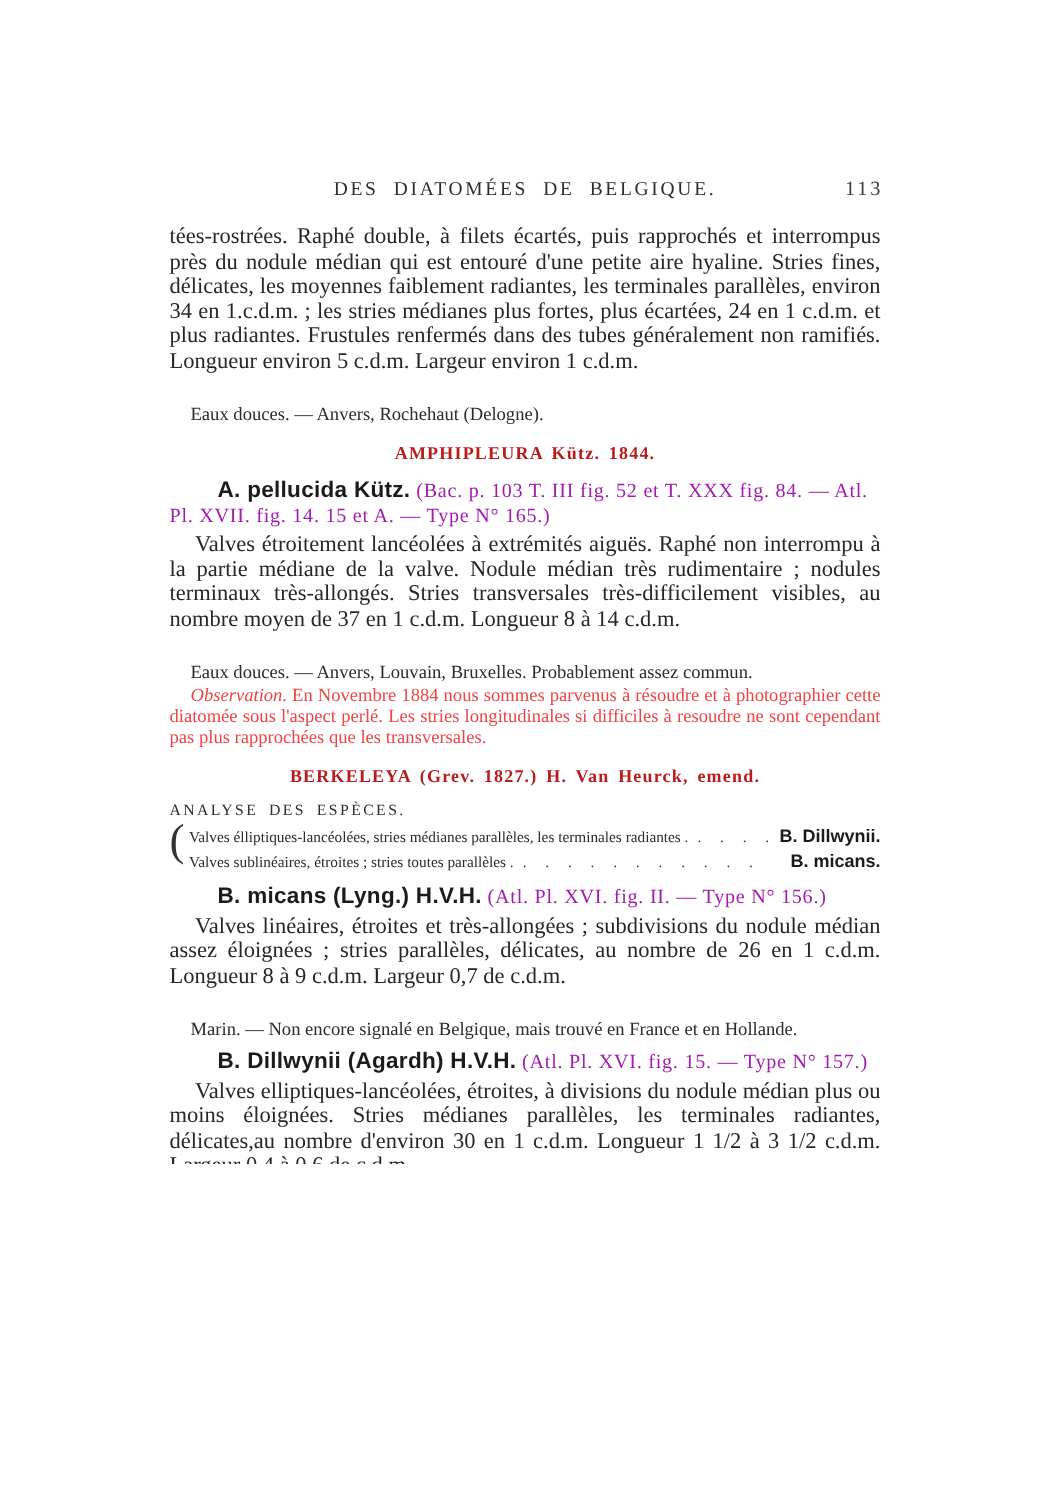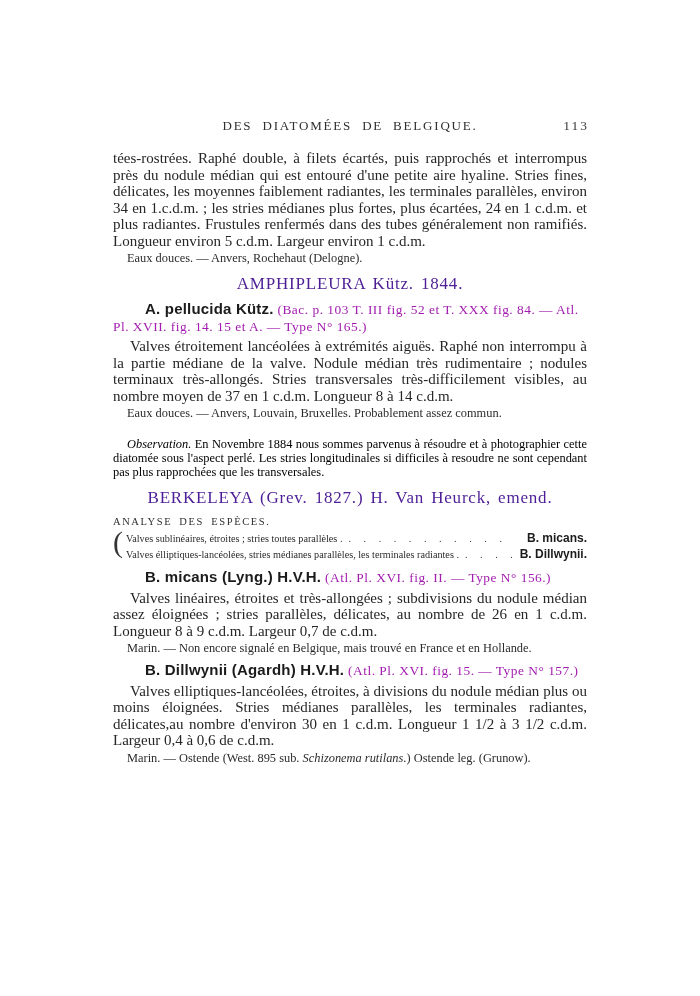--- a/index.html
+++ b/index.html
@@ -43,59 +43,59 @@
   .body {
     margin-top: 3px;
     font-size: 15px;
     line-height: 16.5px;
     text-align: justify;
     color: #262626;
   }
   .cont { margin-top: 0; }
   .indent { text-indent: 17px; }
   .habitat {
-    margin: 2px 0 0 14px;
+    margin: 20px 0 0 14px;
     font-size: 12.4px;
     line-height: 14px;
     color: #2b2b2b;
   }
   .genus {
     margin: 9px 0 6px;
     text-align: center;
-    font-size: 17px;
+    font-size: 12px;
     line-height: 20px;
-    font-weight: normal;
+    font-weight: bold;
     letter-spacing: 0.8px;
     word-spacing: 2px;
-    color: #4c1d95;
+    color: #b91c1c;
     font-family: "Liberation Serif", serif;
   }
   .species-heading {
     margin: 7px 0 2px;
     text-indent: 32px;
     font-size: 13.4px;
     line-height: 16.5px;
     letter-spacing: 0.5px;
     text-align: left;
   }
   .sp-name {
     font-family: "Liberation Sans", sans-serif;
     font-weight: bold;
     font-size: 15px;
     letter-spacing: 0.2px;
     color: #1b1b1b;
   }
   .cite { color: #a21caf; }
   .obs {
-    margin: 17px 0 0;
+    margin: 1px 0 0;
     font-size: 12.4px;
     line-height: 14px;
     text-align: justify;
     text-indent: 14px;
-    color: #000000;
+    color: #ef4444;
   }
   .i { font-style: italic; }
   .analysis-title {
     margin: 8px 0 4px;
     font-size: 10.5px;
     letter-spacing: 1.6px;
     word-spacing: 3px;
     color: #2e2e2e;
   }
   .key {
@@ -156,28 +156,28 @@
     <p class="habitat">Eaux douces. — Anvers, Louvain, Bruxelles. Probablement assez commun.</p>
     <p class="obs"><span class="i">Observation.</span><span> En Novembre 1884 nous sommes parvenus à résoudre et à photographier cette diatomée sous l'aspect perlé. Les stries longitudinales si difficiles à resoudre ne sont cependant pas plus rapprochées que les transversales.</span></p>
 
     <h2 class="genus">BERKELEYA (Grev. 1827.) H. Van Heurck, emend.</h2>
 
     <div class="analysis-title">ANALYSE DES ESPÈCES.</div>
 
     <div class="key">
       <span class="key-brace">(</span>
       <div class="key-row">
+        <span class="key-desc">Valves élliptiques-lancéolées, stries médianes parallèles, les terminales radiantes .</span>
+        <span class="key-leader">. . . .</span>
+        <span class="key-name">B. Dillwynii.</span>
+      </div>
+      <div class="key-row">
         <span class="key-desc">Valves sublinéaires, étroites ; stries toutes parallèles .</span>
         <span class="key-leader">. . . . . . . . . . .</span>
         <span class="key-name">B. micans.</span>
-      </div>
-      <div class="key-row">
-        <span class="key-desc">Valves élliptiques-lancéolées, stries médianes parallèles, les terminales radiantes .</span>
-        <span class="key-leader">. . . .</span>
-        <span class="key-name">B. Dillwynii.</span>
       </div>
     </div>
 
     <p class="species-heading"><span class="sp-name">B. micans (Lyng.) H.V.H.</span><span class="cite"> (Atl. Pl. XVI. fig. II. — Type N° 156.)</span></p>
     <p class="body indent">Valves linéaires, étroites et très-allongées ; subdivisions du nodule médian assez éloignées ; stries parallèles, délicates, au nombre de 26 en 1 c.d.m. Longueur 8 à 9 c.d.m. Largeur 0,7 de c.d.m.</p>
     <p class="habitat">Marin. — Non encore signalé en Belgique, mais trouvé en France et en Hollande.</p>
 
     <p class="species-heading"><span class="sp-name">B. Dillwynii (Agardh) H.V.H.</span><span class="cite"> (Atl. Pl. XVI. fig. 15. — Type N° 157.)</span></p>
     <p class="body indent">Valves elliptiques-lancéolées, étroites, à divisions du nodule médian plus ou moins éloignées. Stries médianes parallèles, les terminales radiantes, délicates,au nombre d'environ 30 en 1 c.d.m. Longueur 1 1/2 à 3 1/2 c.d.m. Largeur 0,4 à 0,6 de c.d.m.</p>
     <p class="habitat"><span>Marin. — Ostende (West. 895 sub. </span><span class="i">Schizonema rutilans.</span><span>) Ostende leg. (Grunow).</span></p>

